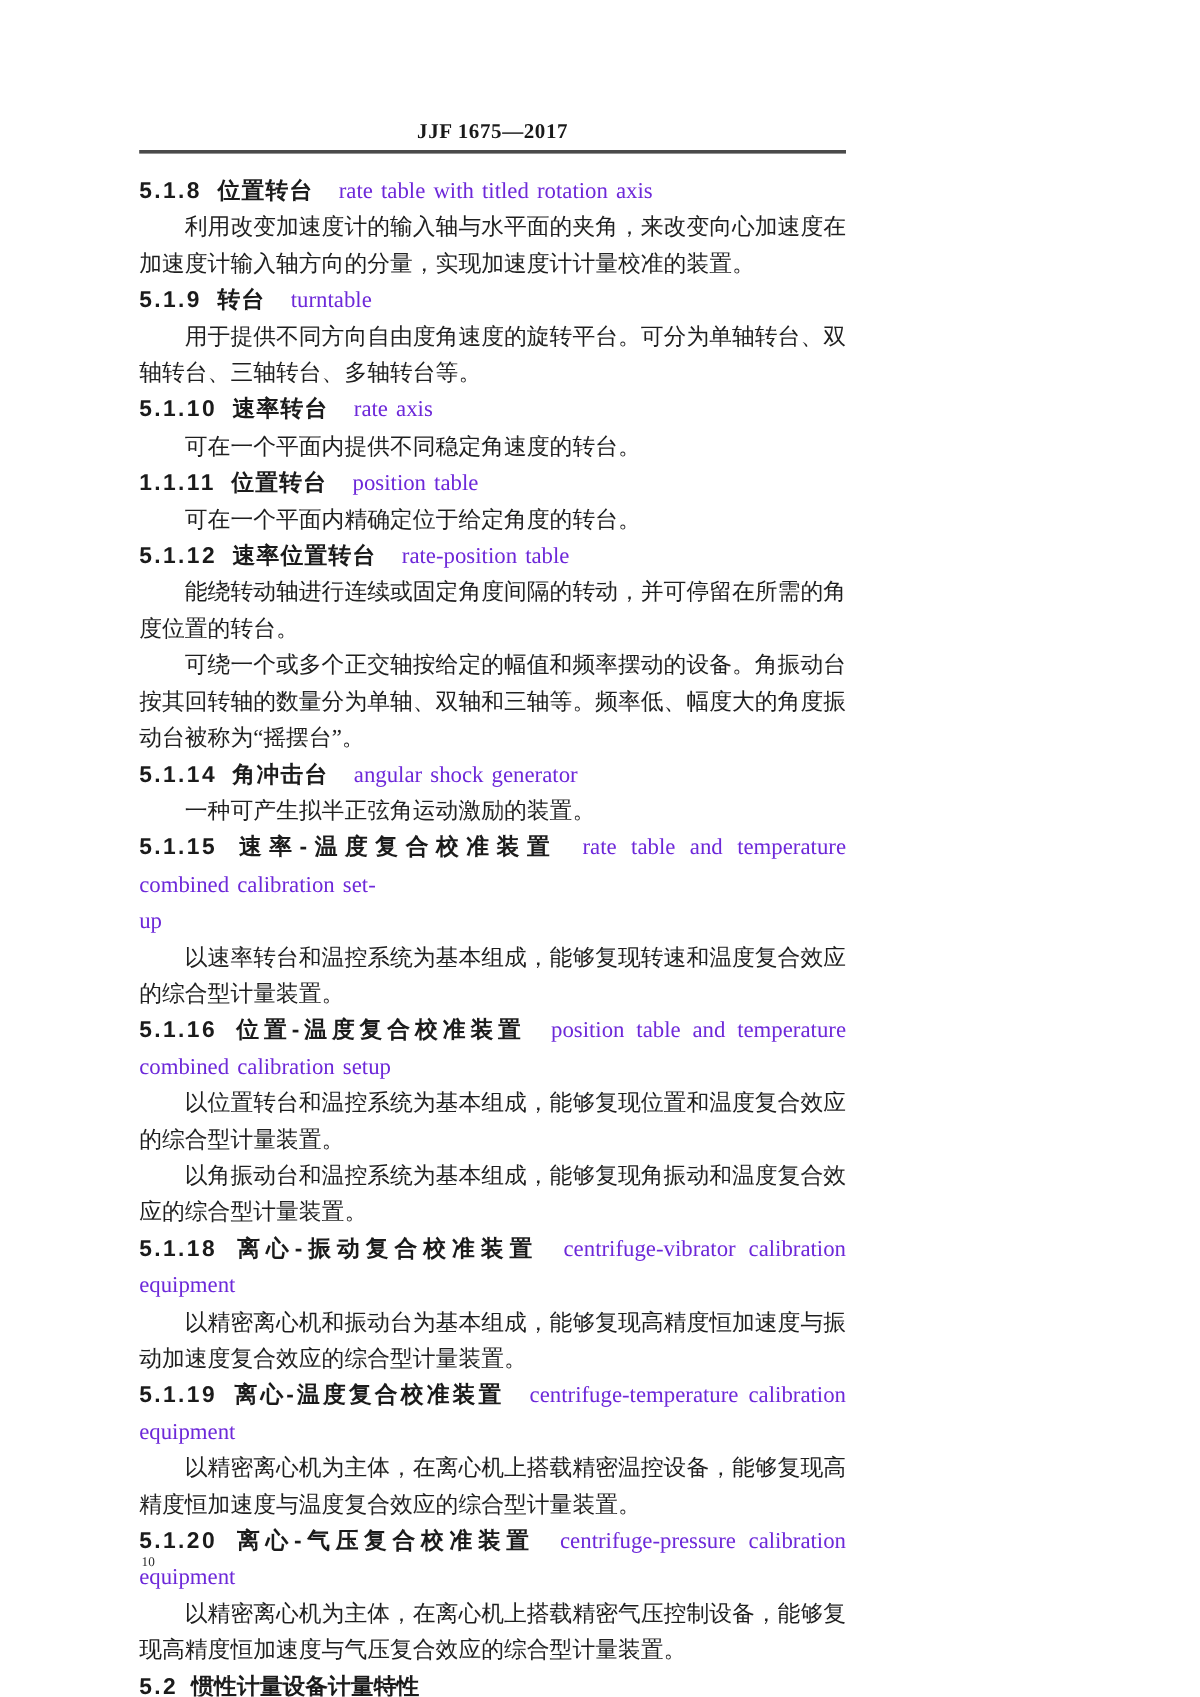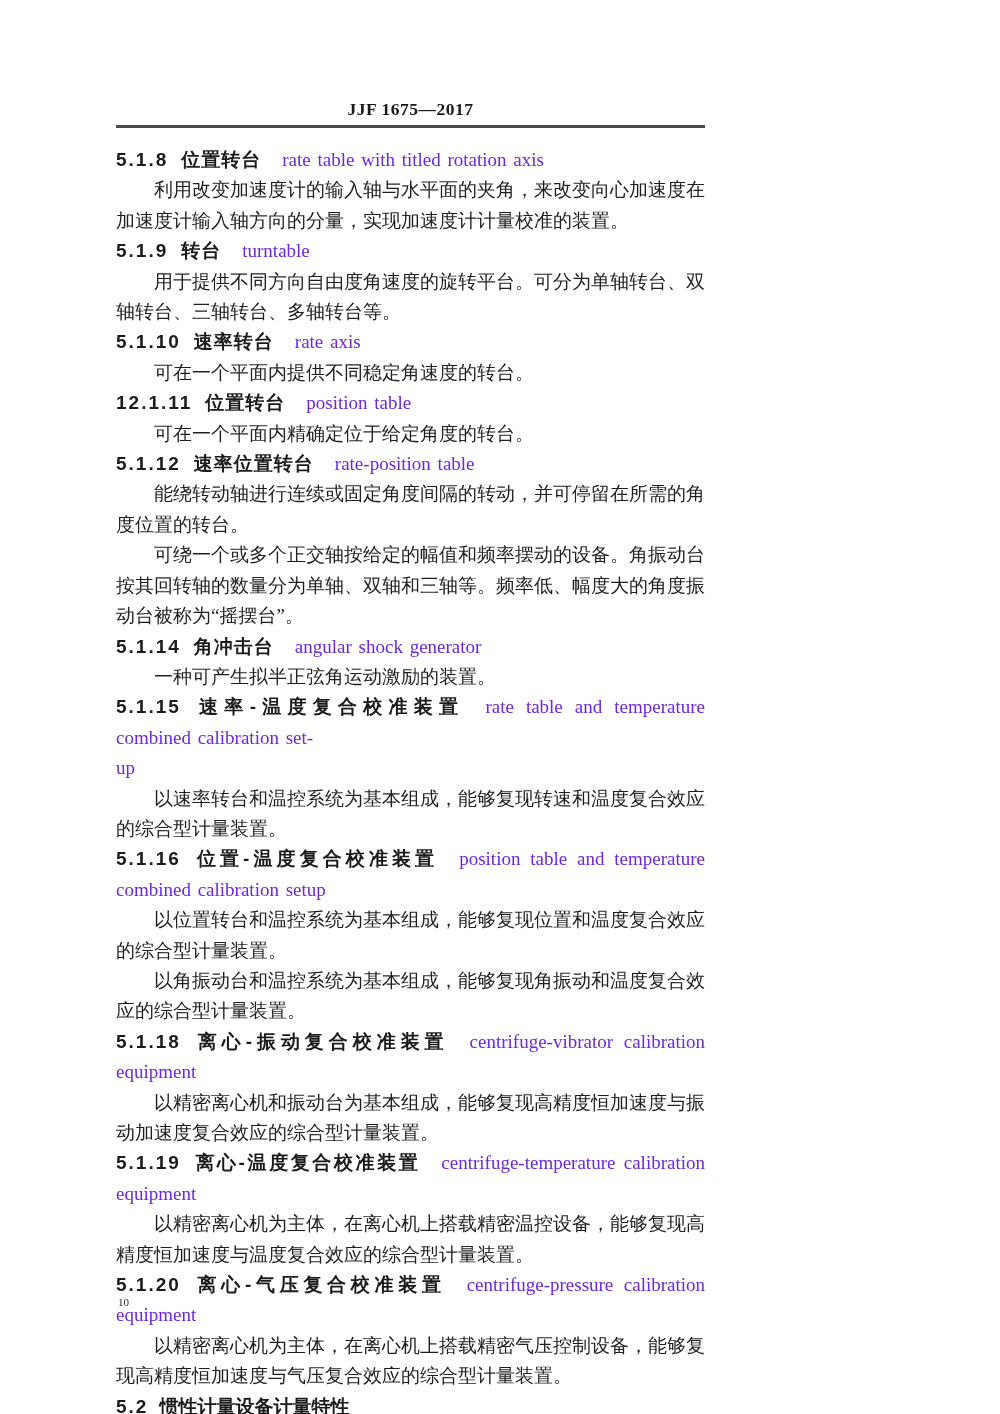--- a/index.html
+++ b/index.html
@@ -107,21 +107,21 @@
 
     <section class="entry">
       <div class="entry-head">
         <span class="num">5.1.10</span><span class="zh">速率转台</span><span class="en">rate axis</span>
       </div>
       <p class="def">可在一个平面内提供不同稳定角速度的转台。</p>
     </section>
 
     <section class="entry">
       <div class="entry-head">
-        <span class="num">12.1.11</span><span class="zh">位置转台</span><span class="en">position table</span>
+        <span class="num">1.1.11</span><span class="zh">位置转台</span><span class="en">position table</span>
       </div>
       <p class="def">可在一个平面内精确定位于给定角度的转台。</p>
     </section>
 
     <section class="entry">
       <div class="entry-head">
         <span class="num">5.1.12</span><span class="zh">速率位置转台</span><span class="en">rate-position table</span>
       </div>
       <p class="def">能绕转动轴进行连续或固定角度间隔的转动，并可停留在所需的角度位置的转台。</p>
     </section>

